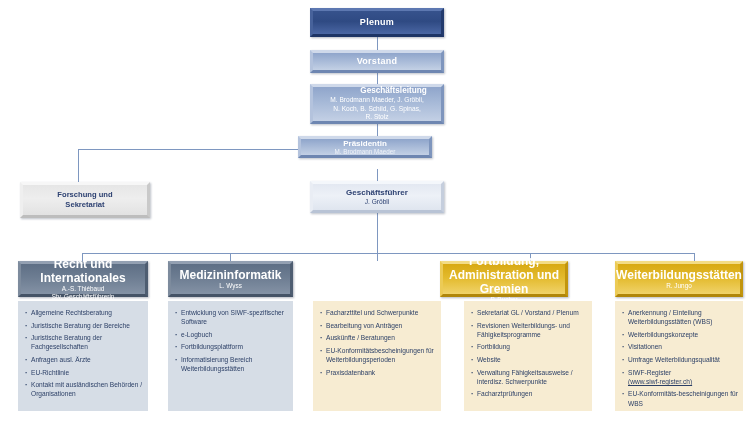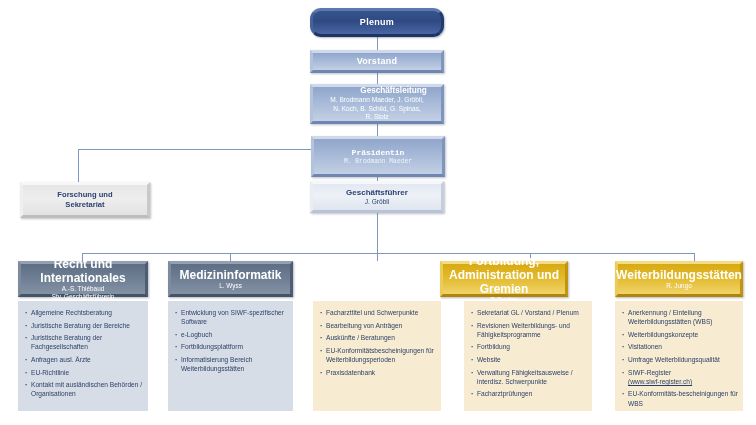--- a/index.html
+++ b/index.html
@@ -111,21 +111,21 @@
     margin-bottom:3.2px;
   }
   .panel li:before{
     content:"\00B7";
     position:absolute;left:1px;top:-1px;
     font-weight:bold;font-size:8px;color:#2b3f66;
   }
   .panel li .lnk{text-decoration:underline;}
 
   
-  .t-plenum{font-size:9px;letter-spacing:.3px;border-radius:11px;}
+  .t-plenum{font-size:9px;letter-spacing:.3px;}
   .t-vorstand{font-size:9px;letter-spacing:.3px;}
   .t-gl .ttl{font-size:8.2px;margin-left:33px;}
   .t-gl .sub{font-size:6.6px;line-height:1.3;}
   .t-pres .ttl{font-size:8px;}
   .t-pres .sub{font-size:6.3px;color:#f0f3f9;}
   .t-gf .ttl{font-size:8px;}
   .t-gf .sub{font-size:6.6px;}
   .t-fe{font-size:7.6px;font-weight:bold;line-height:1.35;}
   .t-dep .ttl{font-size:12px;}
   .t-dep .sub{font-size:6.4px;font-weight:normal;line-height:1.3;}
@@ -162,21 +162,21 @@
     <span class="ttl">Vorstand</span>
   </div>
 
   <div class="box blue t-gl" style="left:310px;top:84px;width:134px;height:40px;">
     <span class="ttl">Geschäftsleitung</span>
     <span class="sub">M. Brodmann Maeder, J. Gröbli,</span>
     <span class="sub">N. Koch, B. Schild, G. Spinas,</span>
     <span class="sub">R. Stolz</span>
   </div>
 
-  <div class="box blue t-pres" style="left:311px;top:136px;width:134px;height:41px;font-family:Liberation Mono, monospace;">
+  <div class="box blue t-pres" style="left:298px;top:136px;width:134px;height:22px;">
     <span class="ttl">Präsidentin</span>
     <span class="sub">M. Brodmann Maeder</span>
   </div>
 
   <div class="box lightblue t-gf" style="left:310px;top:181px;width:134px;height:32px;text-align:right;">
     <span class="ttl">Geschäftsführer</span>
     <span class="sub">J. Gröbli</span>
   </div>
 
   <div class="box grey t-fe" style="left:20px;top:182px;width:130px;height:36px;">

